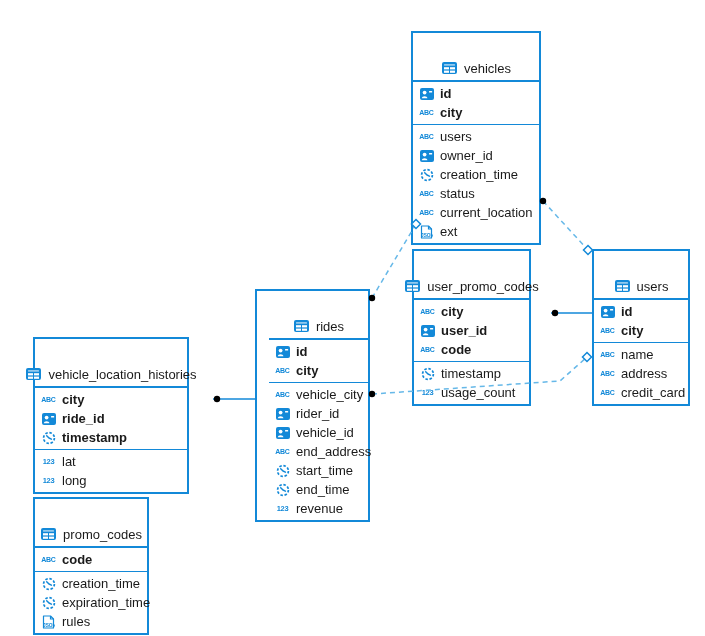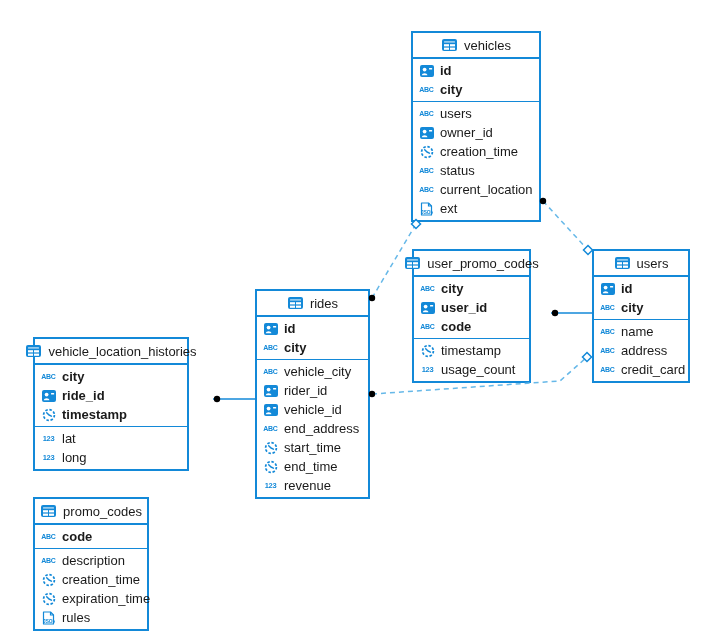--- a/index.html
+++ b/index.html
@@ -1,20 +1,20 @@
 <!DOCTYPE html>
 <html><head>
 <meta charset="utf-8">
 <style>
   :root { --blue: #1389d8; }
   html,body { margin:0; padding:0; background:#ffffff; font-family:"Liberation Sans", sans-serif; }
   #canvas { position:relative; width:705px; height:636px; background:#ffffff; overflow:hidden; }
   .tbl { position:absolute; background:#ffffff; border:2px solid var(--blue); z-index:1; box-sizing:border-box; }
   .tbl-header { height:24px; display:flex; align-items:center; justify-content:center; gap:6px;
-                border-bottom:2px solid var(--blue); font-size:13px; color:#1a1a1a; }
+                border-bottom:2px solid var(--blue); font-size:13px; color:#1a1a1a;margin-top:23px; }
   .sec { padding:2px 0; }
   .sec.pk { border-bottom:1.5px solid var(--blue); }
   .row { height:19px; display:flex; align-items:center; gap:5px; padding:0 5px;
          font-size:13px; color:#1a1a1a; white-space:nowrap; }
   .sec.pk .row { font-weight:bold; }
   .icon { width:17px; display:flex; justify-content:center; align-items:center; flex:none; }
   .txt-icon { font-size:7px; font-weight:bold; color:var(--blue); letter-spacing:-0.3px; line-height:1; }
   svg.overlay { position:absolute; left:0; top:0; z-index:2; pointer-events:none; }
 </style>
 </head>
@@ -209,21 +209,21 @@
           <span>address</span>
         </div>
         <div class="row">
           <span class="icon">
             <span class="txt-icon">ABC</span>
           </span>
           <span>credit_card</span>
         </div>
       </div>
     </div>
-    <div class="tbl" style="left: 255px; top: 289px; width: 115px; border-color: rgb(19, 137, 216);">
+    <div class="tbl" style="left: 255px; top: 289px; width: 115px; border-color: rgb(19, 137, 216); padding-left: 12px;">
       <div class="tbl-header">
         <span class="icon">
           <svg width="15" height="12" viewBox="0 0 15 12">
             <rect width="15" height="12" rx="2" fill="#1389d8"></rect>
             <rect x="2" y="2" width="11" height="1.8" rx="0.6" fill="#fff" opacity="0.55"></rect>
             <rect x="2" y="5.2" width="5" height="2.2" fill="#fff"></rect>
             <rect x="8" y="5.2" width="5" height="2.2" fill="#fff"></rect>
             <rect x="2" y="8.6" width="5" height="2.2" fill="#fff"></rect>
             <rect x="8" y="8.6" width="5" height="2.2" fill="#fff"></rect>
           </svg>
@@ -383,26 +383,20 @@
       </div>
       <div class="sec pk">
         <div class="row">
           <span class="icon">
             <span class="txt-icon">ABC</span>
           </span>
           <span>code</span>
         </div>
       </div>
       <div class="sec">
-        <div class="row">
-          <span class="icon">
-            <span class="txt-icon">ABC</span>
-          </span>
-          <span>description</span>
-        </div>
         <div class="row">
           <span class="icon">
             <svg width="14" height="14" viewBox="0 0 14 14">
               <circle cx="7" cy="7" r="5.4" fill="none" stroke="#1389d8" stroke-width="1.7" stroke-dasharray="2.5 1.7"></circle>
               <path d="M7 7 L4.7 4.7 M7 7 L9.4 8.1" stroke="#1389d8" stroke-width="1.5" fill="none" stroke-linecap="round"></path>
             </svg>
           </span>
           <span>creation_time</span>
         </div>
         <div class="row">

